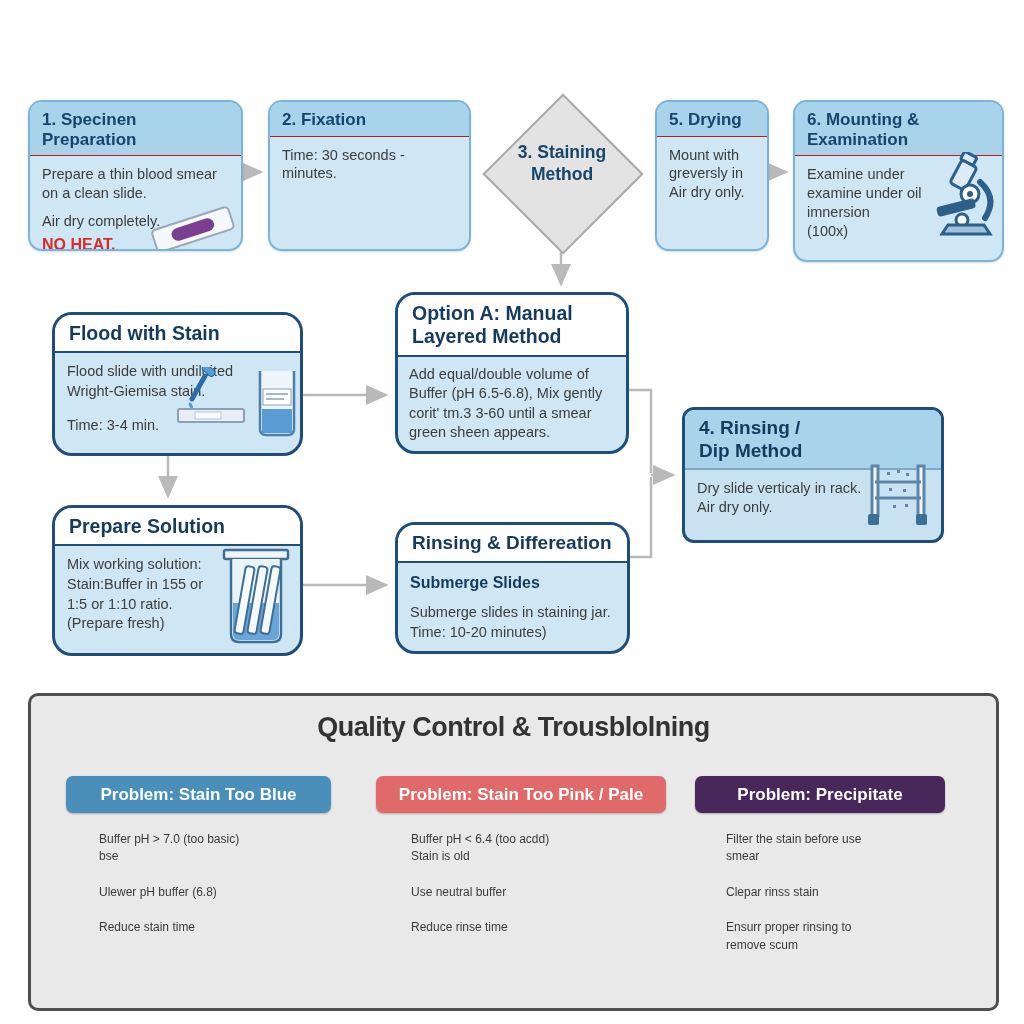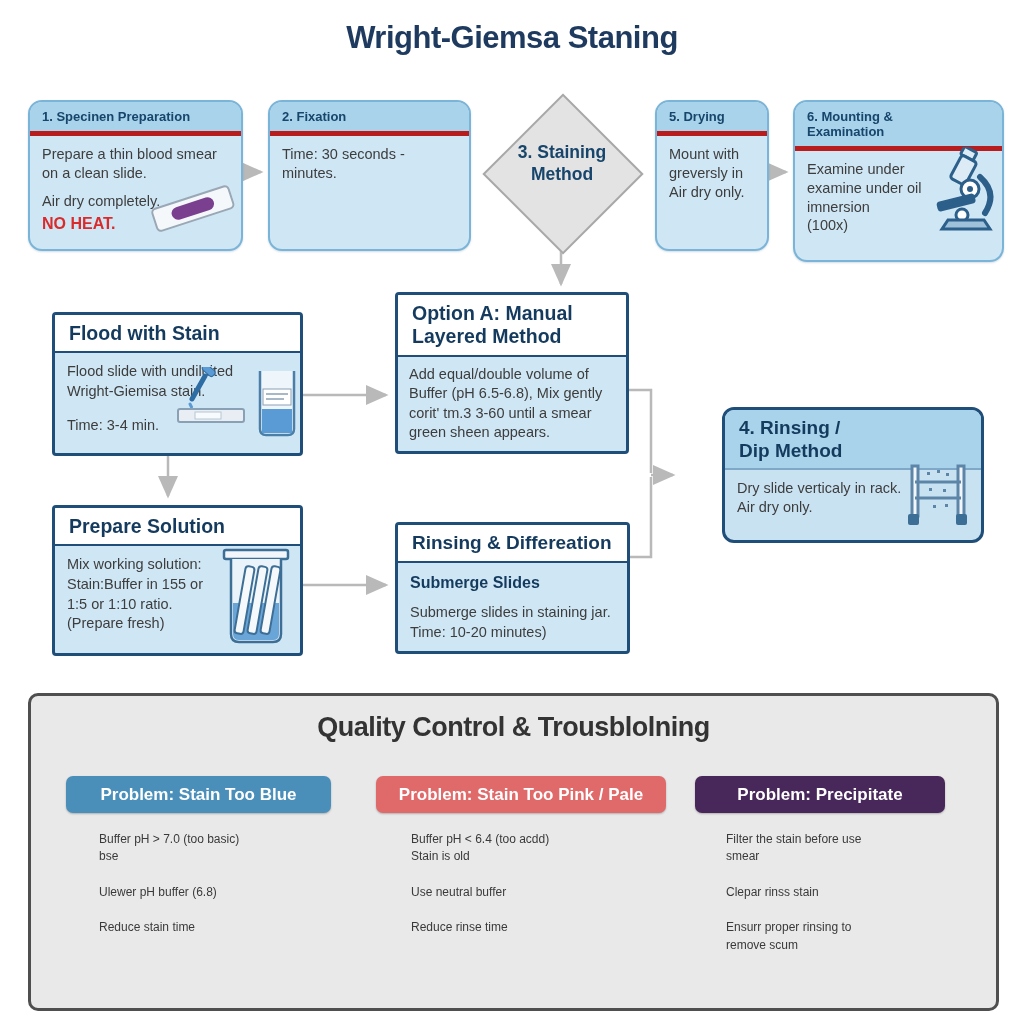--- a/index.html
+++ b/index.html
@@ -10,44 +10,44 @@
   .main-title{position:absolute;top:20px;left:0;width:1024px;text-align:center;
     font-size:31px;font-weight:800;color:#1e3a5f;letter-spacing:-0.5px;}
 
   
   .connectors{position:absolute;left:0;top:0;z-index:0;pointer-events:none;}
   .connectors line,.connectors polyline{stroke:#b9b9b9;stroke-width:2.5;fill:none;}
 
   
   .step-box{position:absolute;z-index:1;border:2px solid #7ab4d8;border-radius:14px;
     background:#cfe6f4;overflow:hidden;box-shadow:0 1px 2px rgba(80,120,150,.25);}
-  .step-box .hd{background:#a9d3ea;border-bottom:5px solid #b91c1c;padding:8px 12px 6px 12px;
-    font-weight:700;font-size:13px;color:#17456b;line-height:1.15;}
+  .step-box .hd{background:#a9d3ea;border-bottom:1px solid #b91c1c;padding:8px 12px 6px 12px;
+    font-weight:700;font-size:17px;color:#17456b;line-height:1.15;}
   .step-box .bd{padding:9px 12px;font-size:14.5px;color:#3d3d3d;line-height:1.3;position:relative;}
   .step-box .bd p{margin:0 0 9px 0;}
   .warning{font-weight:700;font-size:16px;}
 
   
   .diamond-shape{position:absolute;left:506px;top:117px;width:110px;height:110px;z-index:1;
     background:#e3e3e3;border:2px solid #a8a8a8;transform:rotate(45deg);}
   .diamond-label{position:absolute;left:484px;top:142px;width:156px;z-index:2;text-align:center;
     font-weight:700;font-size:17.5px;color:#17456b;line-height:1.25;}
 
   
-  .manual-box{position:absolute;z-index:1;border:3px solid #1f4e79;border-radius:4px;
+  .manual-box{position:absolute;z-index:1;border:3px solid #1f4e79;border-radius:20px;
     background:#cfe6f4;overflow:hidden;}
   .manual-box .hd{background:#ffffff;border-bottom:2px solid #1f4e79;padding:7px 14px 6px 14px;
     font-weight:700;font-size:19.5px;color:#143a5e;line-height:1.2;}
   .manual-box .bd{padding:9px 12px;font-size:14.5px;color:#3d3d3d;line-height:1.35;position:relative;}
   .manual-box .bd p{margin:0 0 10px 0;}
   .sub-head{font-weight:700;font-size:16px;color:#143a5e;margin:0 0 8px 0;}
 
   
   .blue-head-box{position:absolute;z-index:1;border:3px solid #1f4e79;border-radius:12px;
-    background:#c9e2f2;overflow:hidden;margin-left:40px;}
+    background:#c9e2f2;overflow:hidden;}
   .blue-head-box .hd{background:#a9d3ea;border-bottom:2px solid #7fa8c8;padding:7px 14px 5px 14px;
     font-weight:700;font-size:19px;color:#143a5e;line-height:1.2;}
   .blue-head-box .bd{padding:9px 12px;font-size:14.5px;color:#3d3d3d;line-height:1.35;position:relative;}
 
   .corner-icon{position:absolute;}
 
   
   .qc{position:absolute;left:28px;top:693px;width:965px;height:312px;z-index:1;
     background:#e9e9e9;border:3px solid #4f4f4f;border-radius:10px;}
   .qc-title{position:absolute;top:16px;left:0;width:100%;text-align:center;
@@ -56,21 +56,20 @@
     font-weight:700;font-size:17px;display:flex;align-items:center;justify-content:center;
     box-shadow:0 1px 2px rgba(0,0,0,.25);}
   .qc-col{position:absolute;top:135px;width:280px;font-size:12px;color:#3a3a3a;line-height:1.45;}
   .qc-col p{margin:0 0 18px 0;}
 </style>
 </head>
 <body>
 
 <div class="canvas">
 
-  <div class="main-title">Wright-Giemsa Staning</div>
 
   <svg class="connectors" width="1024" height="1024">
     <defs>
       <marker id="arr" markerWidth="10" markerHeight="10" refX="8" refY="4" orient="auto">
         <path d="M0,0 L9,4 L0,8 Z" fill="#b9b9b9"></path>
       </marker>
     </defs>
     <line x1="239" y1="172" x2="261" y2="172" marker-end="url(#arr)"></line>
     <line x1="765" y1="172" x2="786" y2="172" marker-end="url(#arr)"></line>
     <line x1="561" y1="251" x2="561" y2="284" marker-end="url(#arr)"></line>

